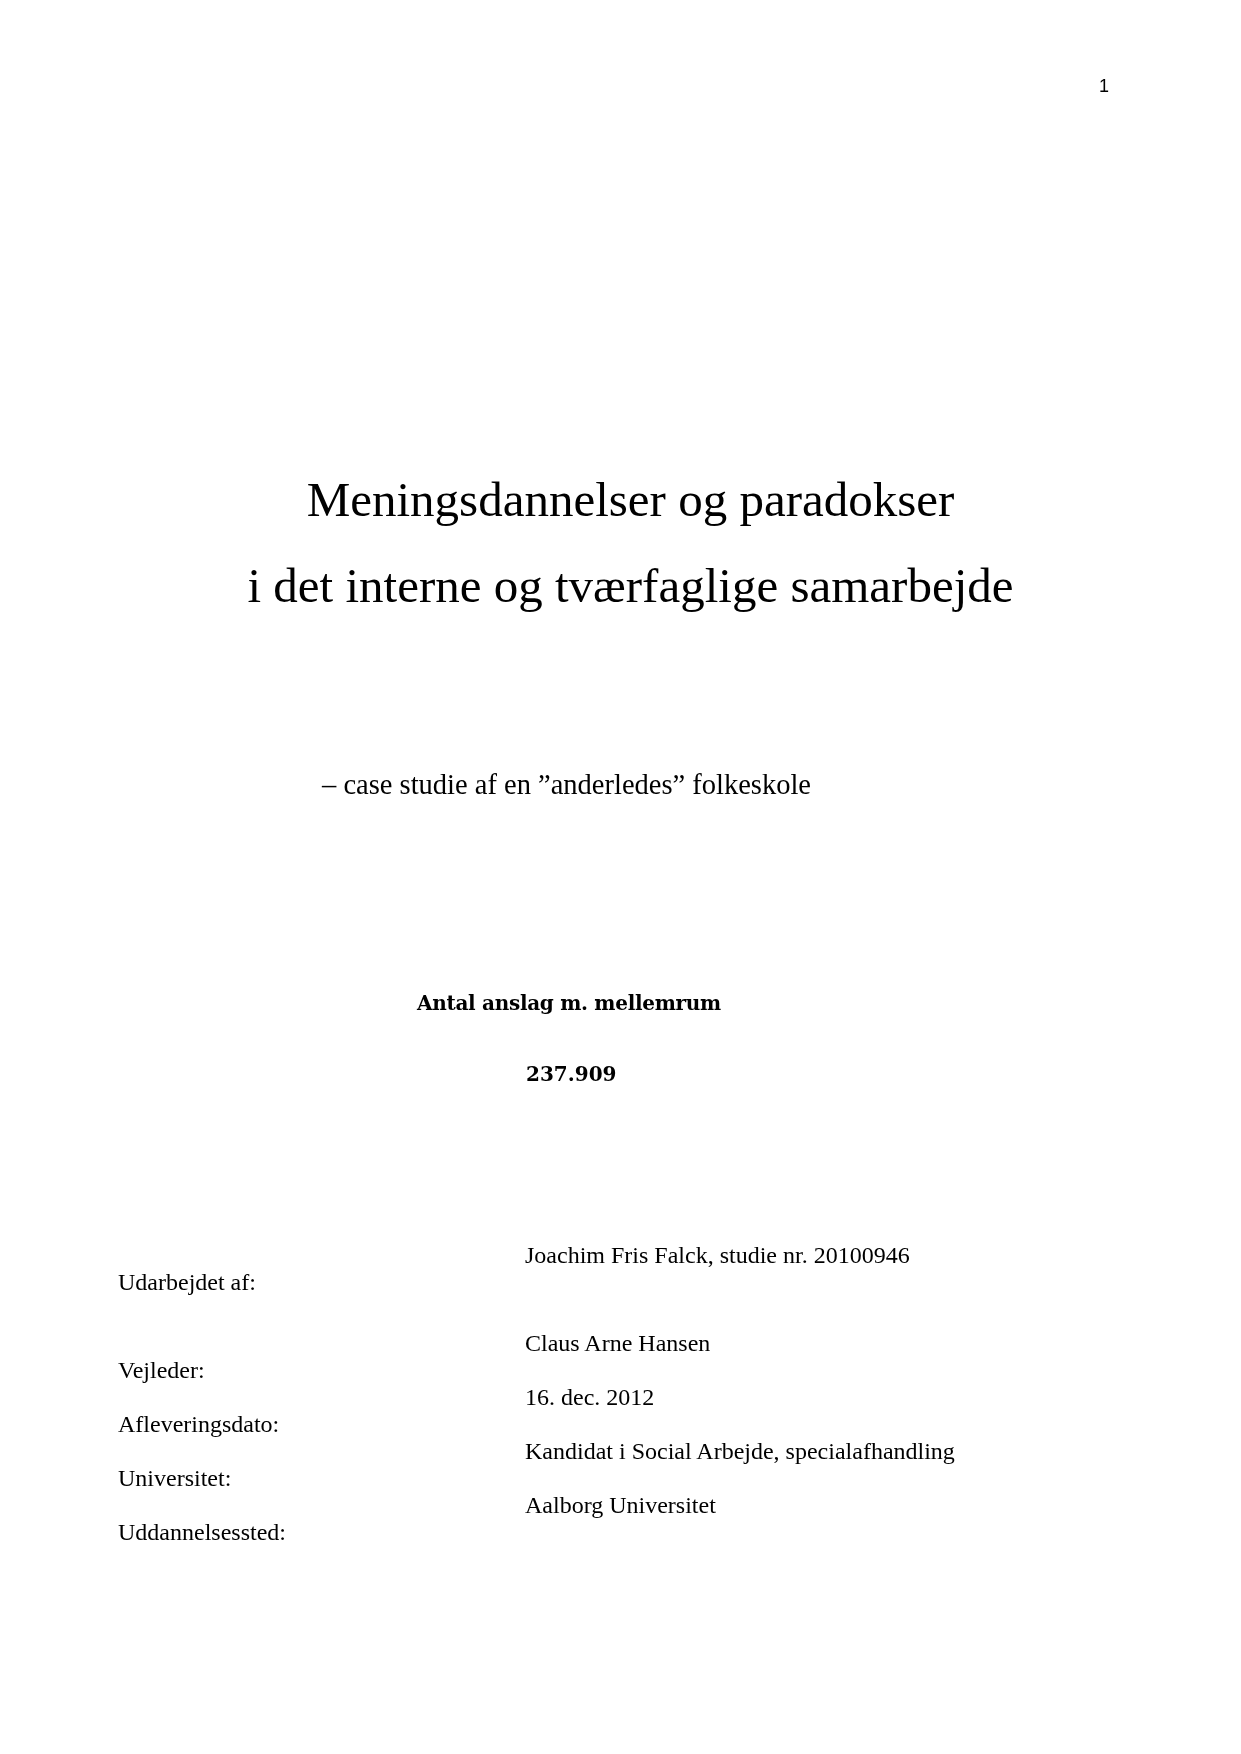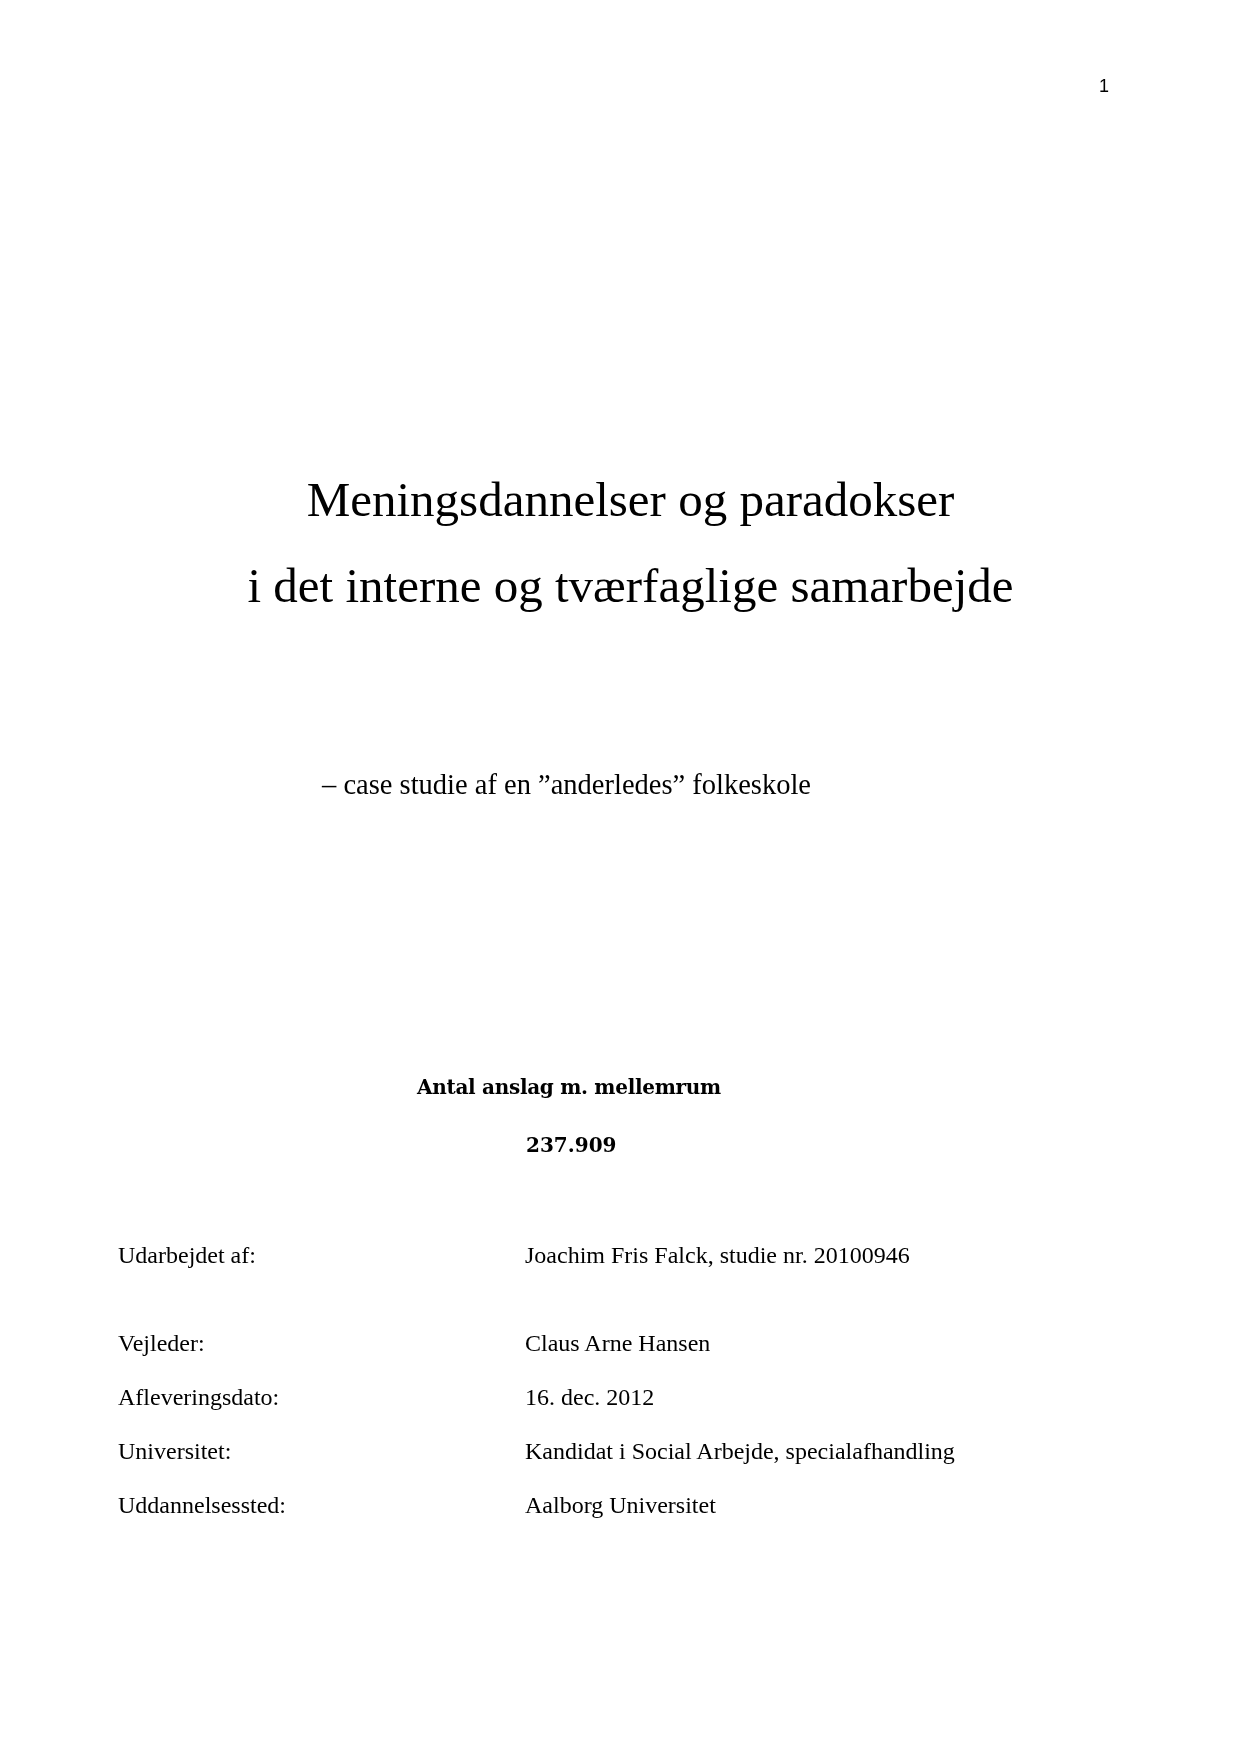--- a/index.html
+++ b/index.html
@@ -39,50 +39,51 @@
       left: 322px;
       top: 767px;
       font-family: Liberation Serif, serif;
       font-size: 28.5px;
       line-height: 36px;
       white-space: nowrap;
     }
     .count-label {
       position: absolute;
       left: 417px;
-      top: 1072px;
+      top: 988px;
       font-family: "DejaVu Serif", serif;
       font-weight: bold;
       font-size: 20px;
       line-height: 30px;
       white-space: nowrap;
       letter-spacing: -0.3px;
     }
     .count-value {
       position: absolute;
       left: 526px;
-      top: 1130px;
+      top: 1059px;
       font-family: "DejaVu Serif", serif;
       font-weight: bold;
       font-size: 20px;
       line-height: 30px;
       white-space: nowrap;
     }
     .info-row {
       position: absolute;
       left: 0;
       width: 1241px;
       font-family: "Liberation Serif", serif;
       font-size: 24px;
       line-height: 34px;
     }
     .info-label {
       position: absolute;
       left: 118px;
       white-space: nowrap;
+      margin-top: 27px;
     }
     .info-value {
       position: absolute;
       left: 525px;
       white-space: nowrap;
     }
     .info-value .val-line {
       display: block;
     }
   </style>

